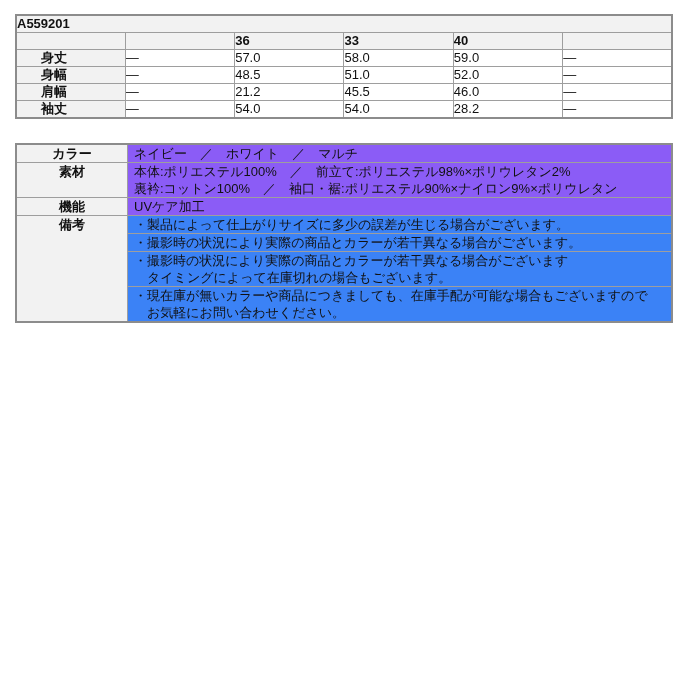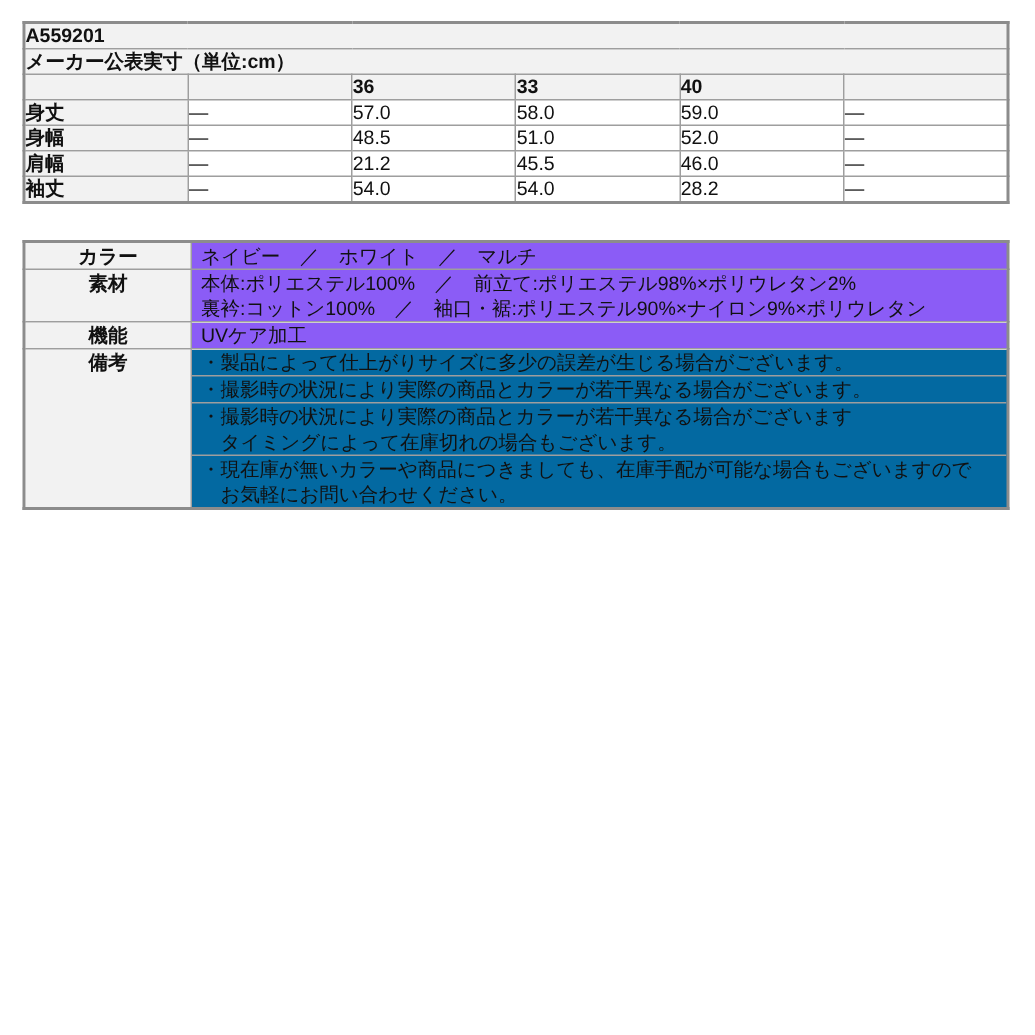--- a/index.html
+++ b/index.html
@@ -42,20 +42,21 @@
     background: #f2f2f2;
     font-weight: bold;
   }
   .size-table tr.size-hdr-row td {
     background: #f2f2f2;
     font-weight: bold;
   }
   .size-table td.lbl {
     background: #f2f2f2;
     font-weight: bold;
+    padding-left: 24px;
   }
   .size-table td.val {
     background: #ffffff;
   }
   
   .spec-table td.lbl {
     width: 110px;
     background: #f2f2f2;
     font-weight: bold;
     text-align: center;
@@ -63,21 +64,21 @@
     line-height: 17px;
   }
   .spec-table td.val {
     background: #8b5cf6;
     text-align: left;
     padding: 0 6px;
     line-height: 17px;
     height: auto;
   }
   .spec-table td.notes-cell {
-    background: #0369a1;
+    background: #3b82f6;
     padding: 0;
     height: auto;
   }
   .note-item {
     border-bottom: 1px solid #9e9e9e;
     padding: 0 6px;
     line-height: 17px;
     font-size: 13px;
   }
   .note-item.last { border-bottom: none; }
@@ -85,23 +86,20 @@
 </style>
 </head>
 <body>
 
 <div class="page">
 
   <table class="size-table">
     <tbody>
       <tr>
         <td colspan="6" class="hdr">A559201</td>
-      </tr>
-      <tr>
-        <td colspan="6" class="hdr">メーカー公表実寸（単位:cm）</td>
       </tr>
       <tr class="size-hdr-row">
         <td></td>
         <td></td>
         <td>36</td>
         <td>33</td>
         <td>40</td>
         <td></td>
       </tr>
       <tr>

